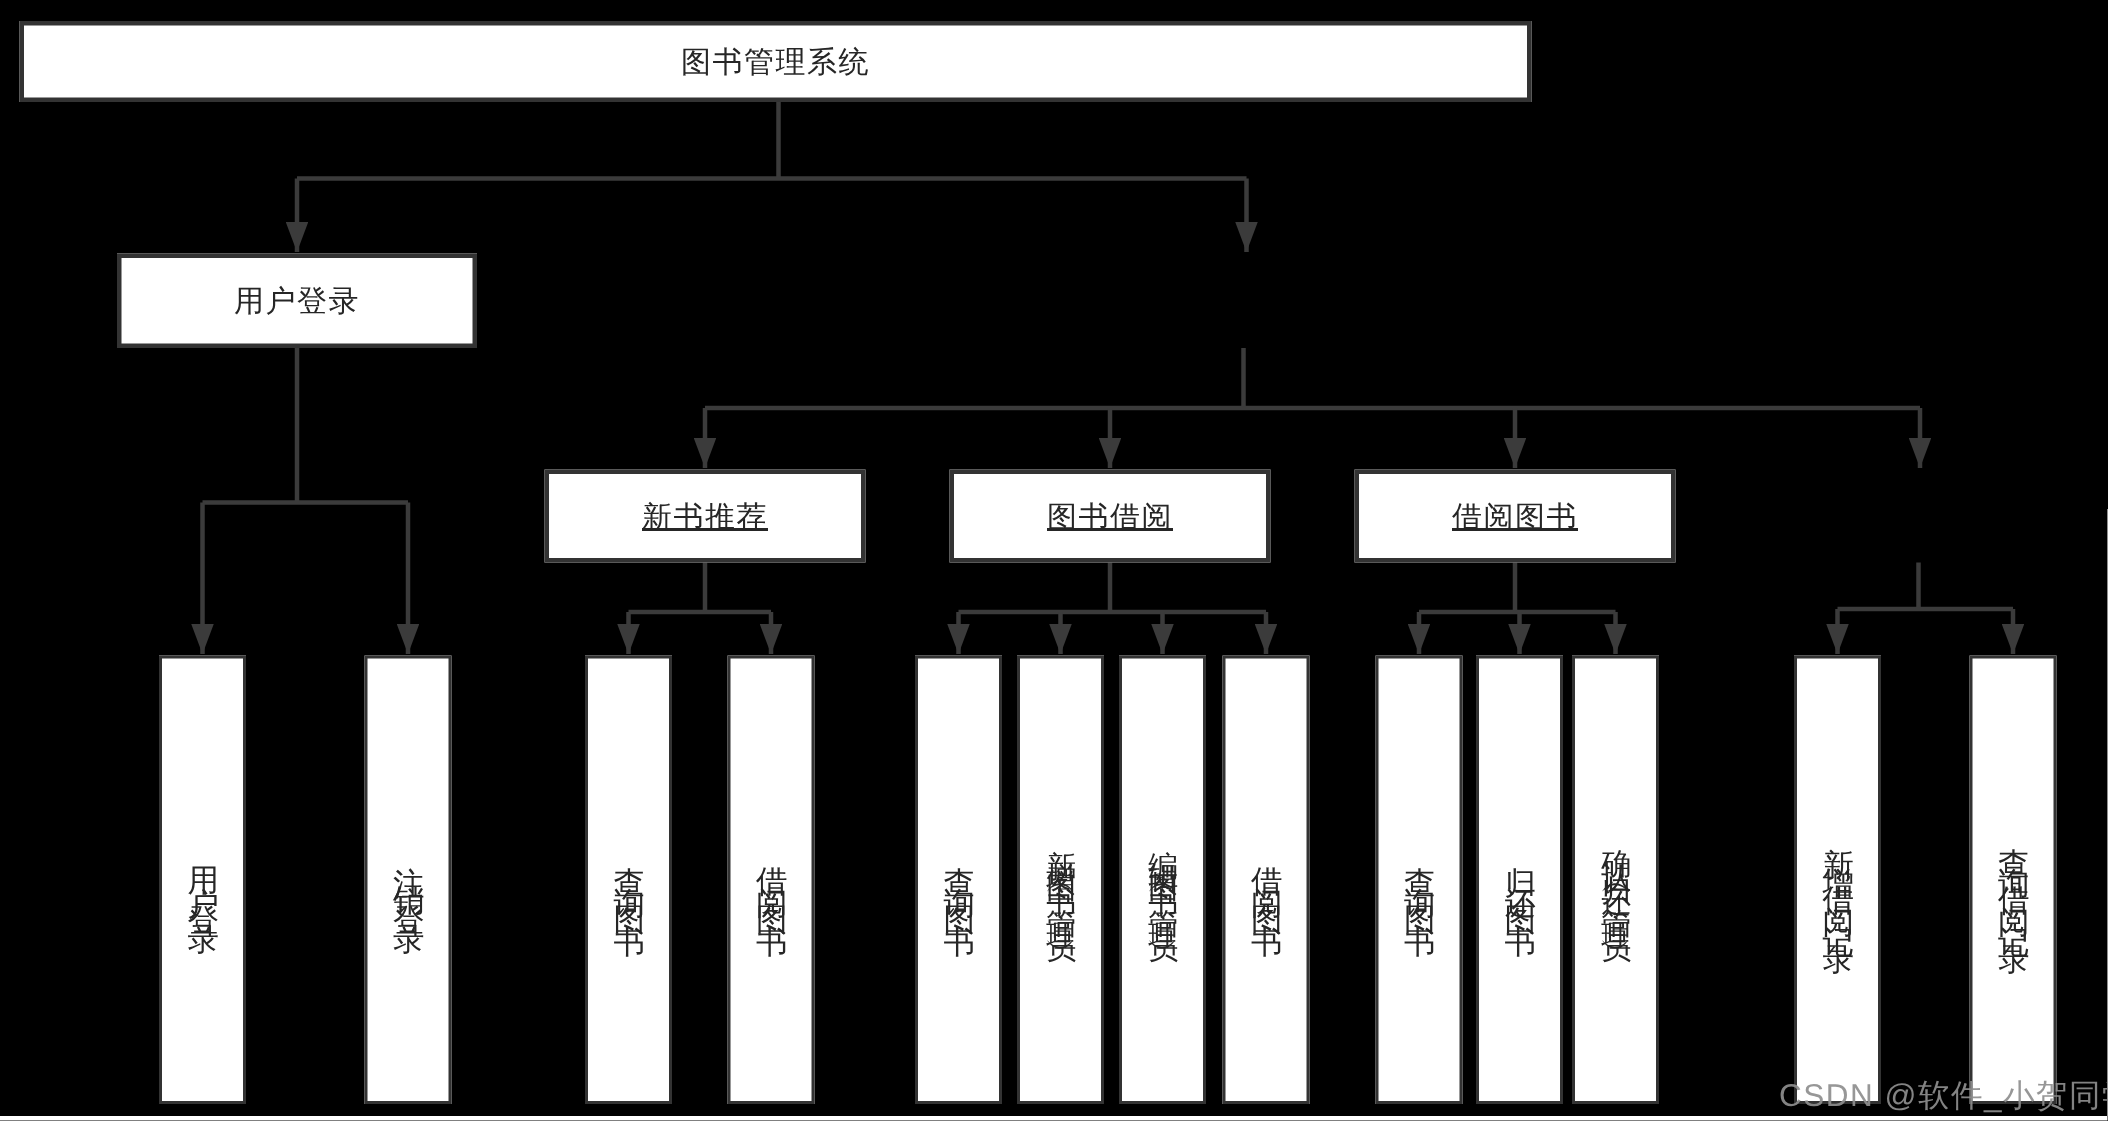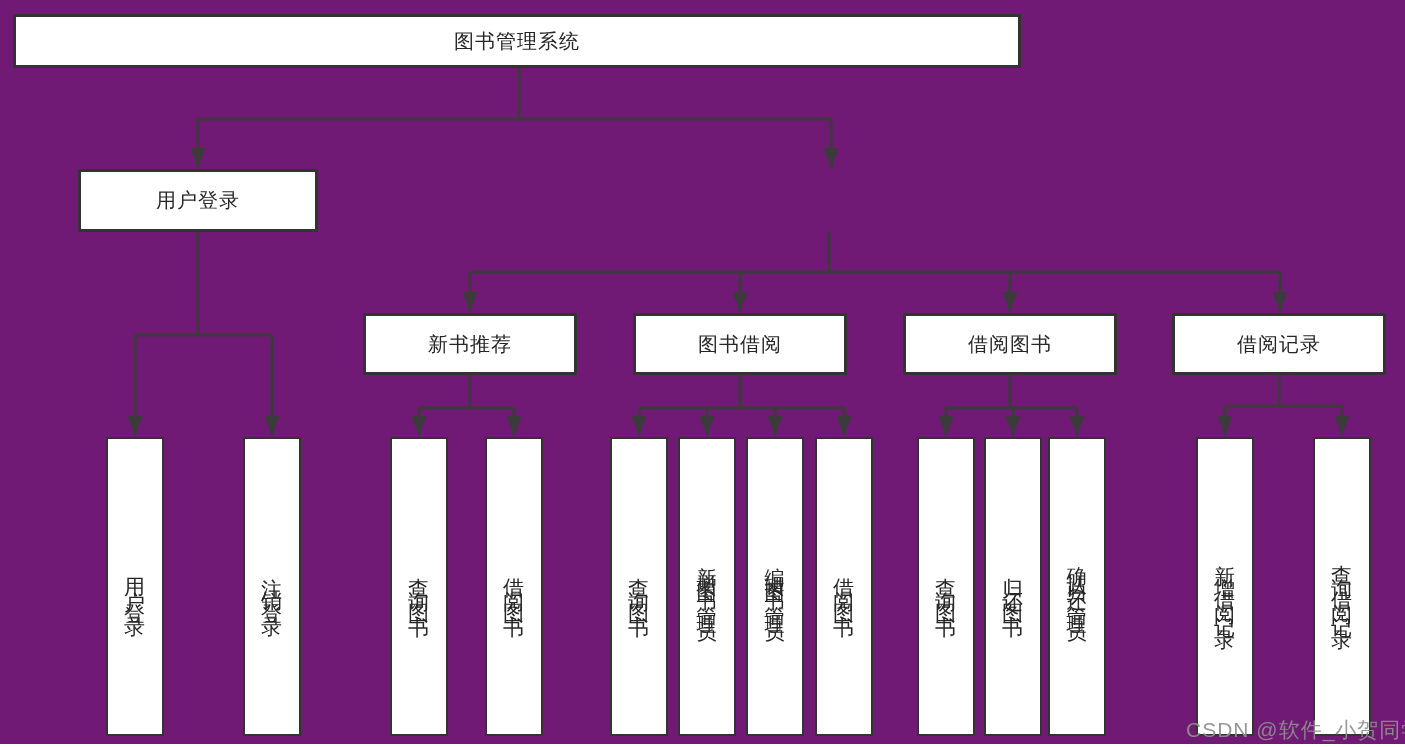--- a/index.html
+++ b/index.html
@@ -1,39 +1,39 @@
 <!DOCTYPE html>
 <html><head>
 <meta charset="utf-8">
 <style>
   html, body { margin: 0; padding: 0; background: #ffffff; }
   body { font-family: "Liberation Sans", "DejaVu Sans", sans-serif; }
   #canvas {
     position: relative;
     width: 1405px;
     height: 744px;
-    background: #701a75;
+    background: #000000;
     overflow: hidden;
   }
   #wires { position: absolute; left: 0; top: 0; z-index: 1; }
   .box {
     position: absolute;
     background: #ffffff;
     border: 3px solid #333333;
     box-sizing: border-box;
     display: flex;
     align-items: center;
     justify-content: center;
     color: #262626;
     z-index: 2;
   }
   .hbox { font-size: 20px; letter-spacing: 1px; }
   .root  { left: 13px;  top: 14px;  width: 1008px; height: 54px; }
   .lvl2  { height: 63px; width: 240px; top: 169px; }
-  .lvl3  { height: 62px; width: 214px; top: 313px; }
+  .lvl3  { height: 62px; width: 214px; top: 313px; text-decoration: underline; }
   .vbox {
     top: 437px;
     width: 58px;
     height: 299px;
     border-width: 2px;
     writing-mode: vertical-rl;
     text-orientation: mixed;
     font-size: 21px;
     letter-spacing: 13px;
     line-height: 1;
@@ -103,23 +103,20 @@
 
   <div class="box hbox lvl3" style="left:363px">
     <span>新书推荐</span>
   </div>
   <div class="box hbox lvl3" style="left:633px">
     <span>图书借阅</span>
   </div>
   <div class="box hbox lvl3" style="left:903px">
     <span>借阅图书</span>
   </div>
-  <div class="box hbox lvl3" style="left:1172px">
-    <span>借阅记录</span>
-  </div>
 
   <div class="box vbox" style="left:106px">
     <span>用户登录</span>
   </div>
   <div class="box vbox" style="left:243px">
     <span>注销登录</span>
   </div>
 
   <div class="box vbox" style="left:390px">
     <span>查询图书</span>

